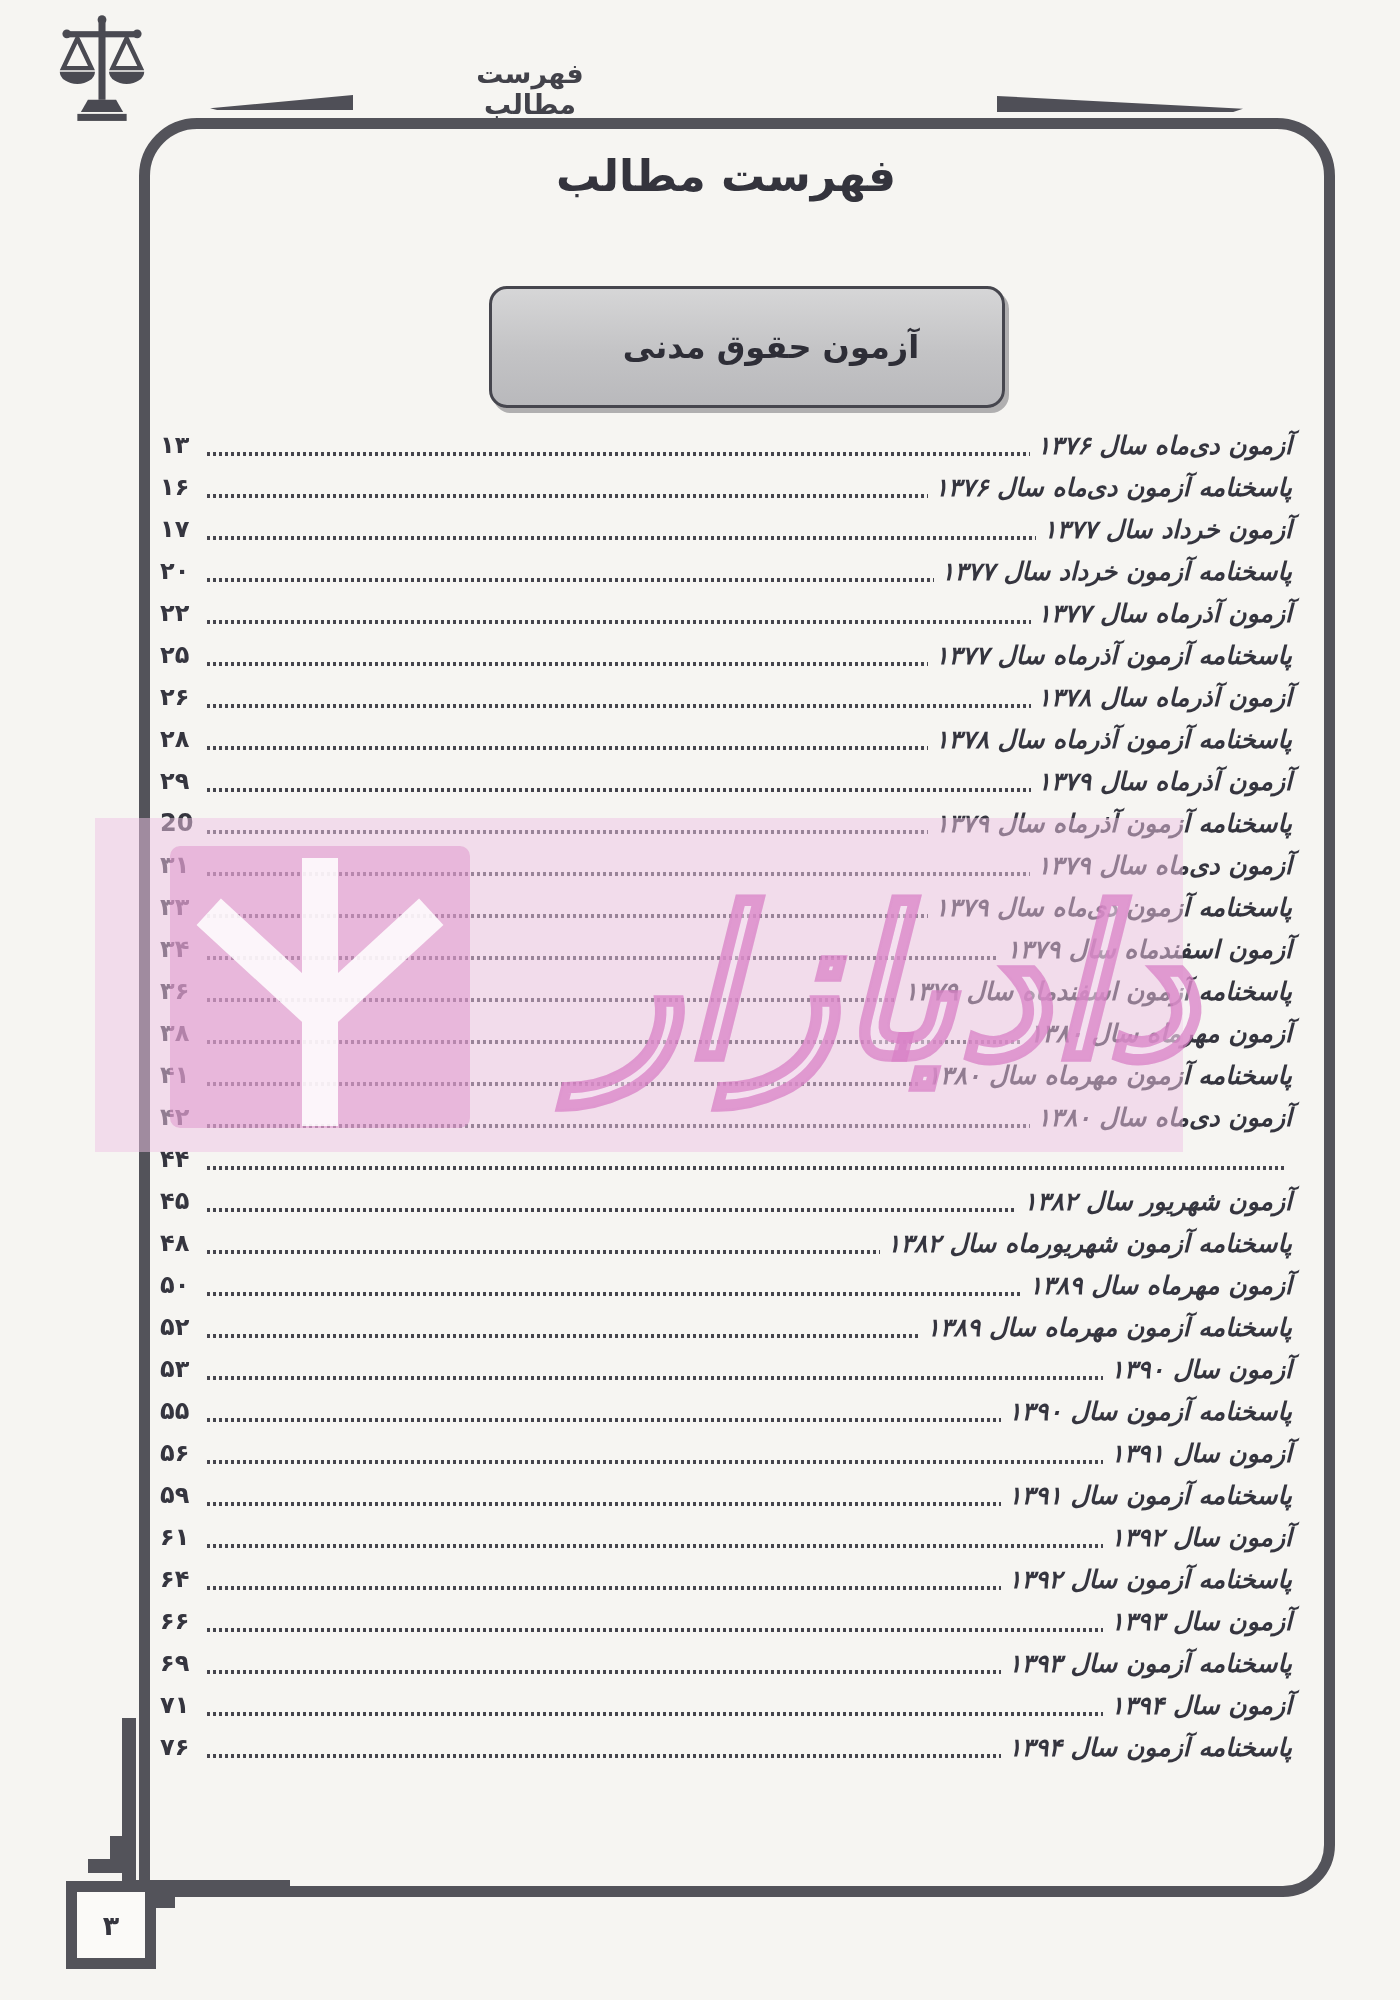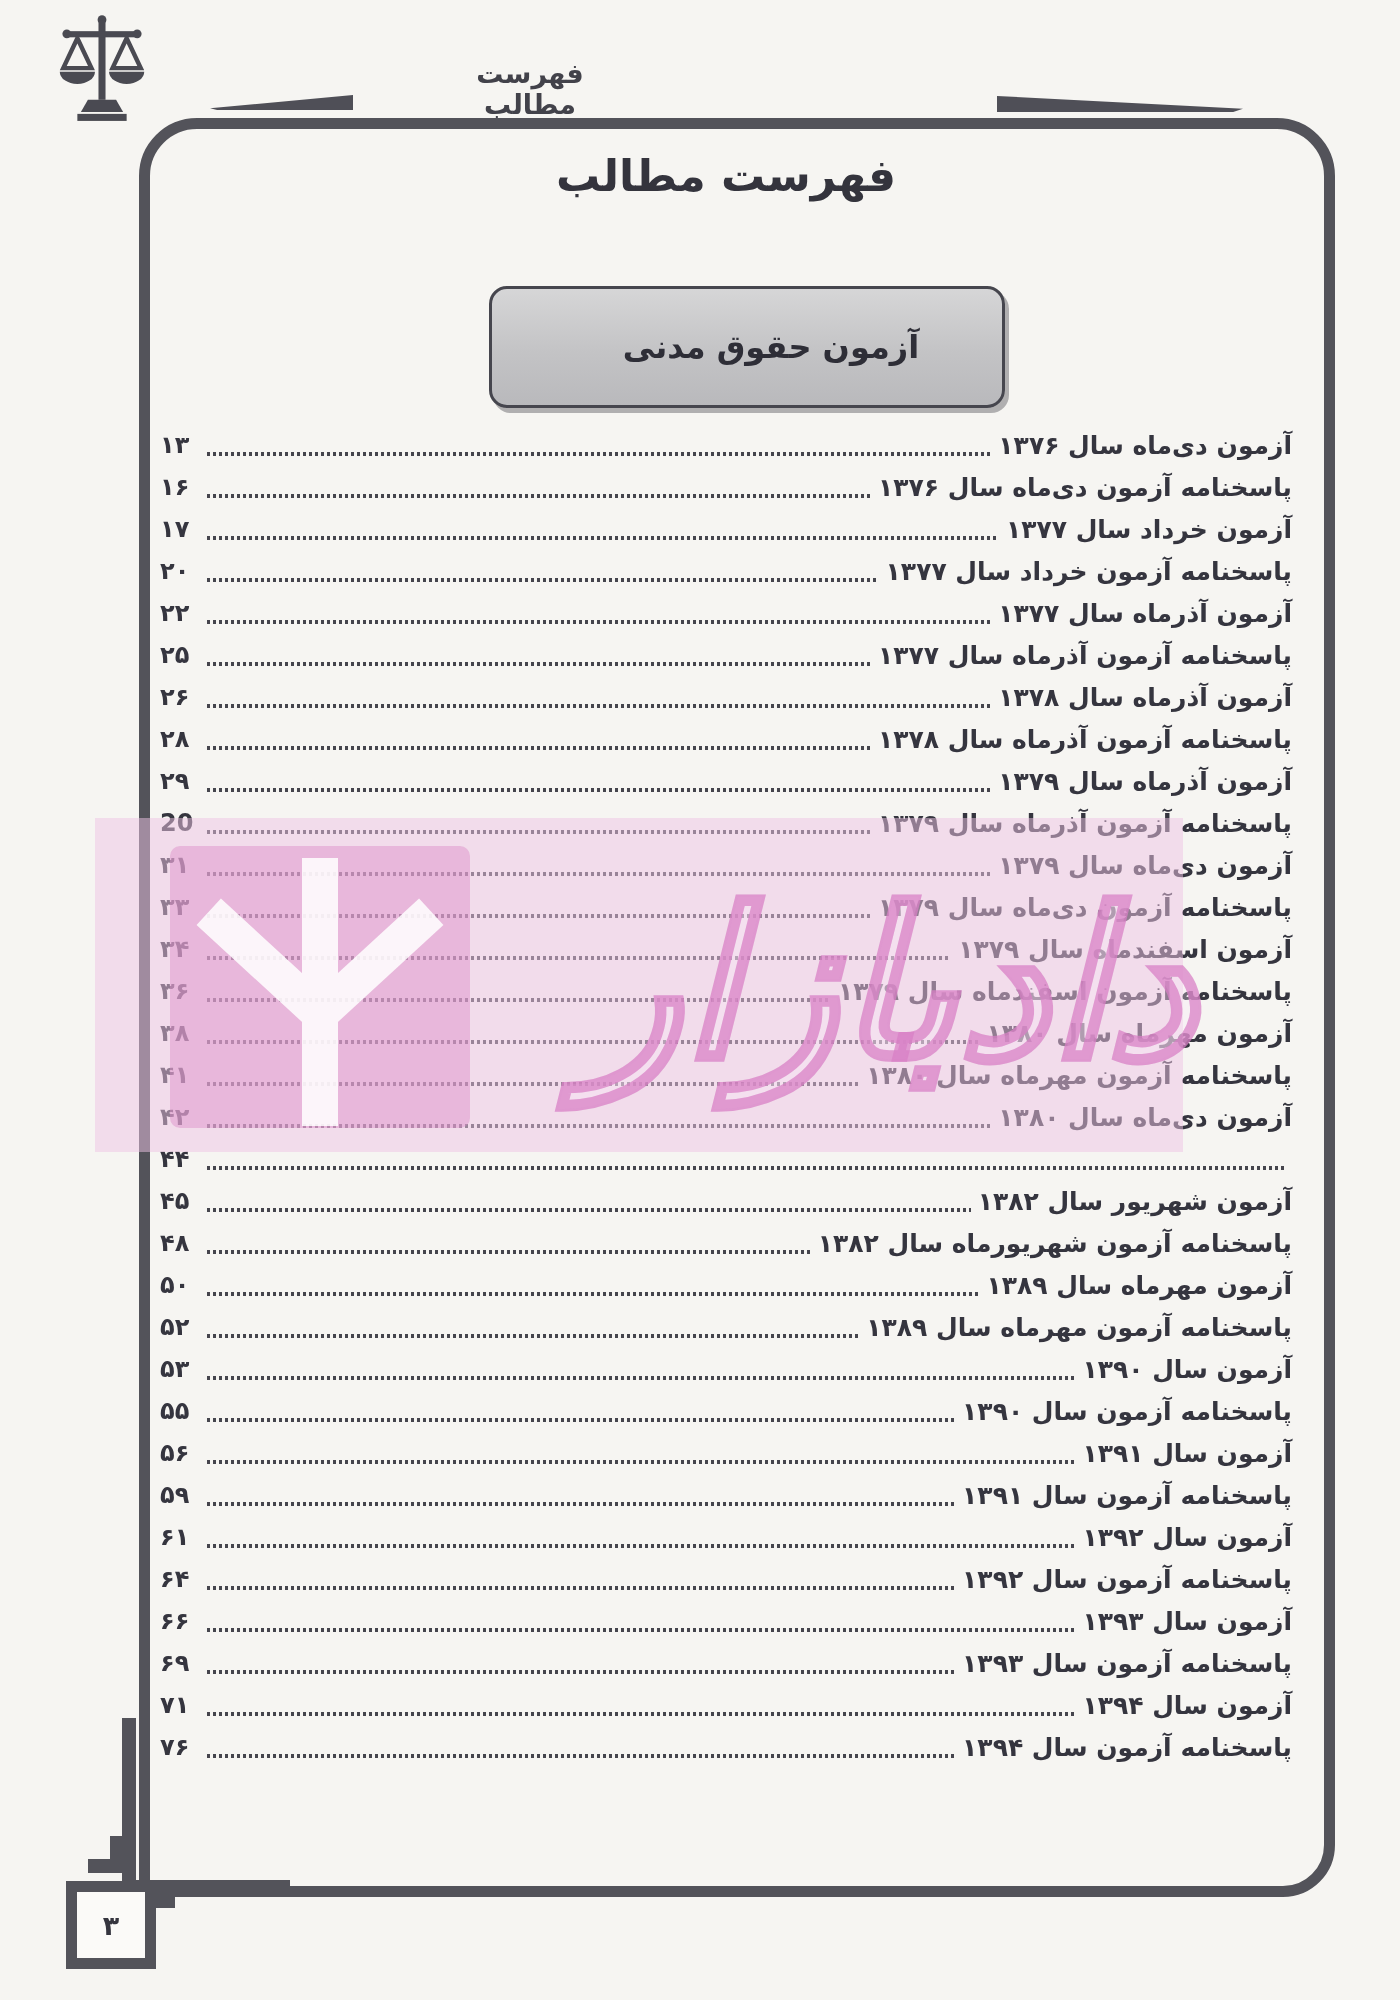--- a/index.html
+++ b/index.html
@@ -46,21 +46,21 @@
 
   
   #toc-list{
     position:absolute;left:160px;top:424px;width:1132px;
     direction:rtl;
   }
   .toc-row{
     display:flex;align-items:center;height:42px;direction:rtl;
   }
   .toc-title{
-    white-space:nowrap;font-size:25px;font-weight:bold;color:#35353f;
+    white-space:nowrap;font-size:25px;font-weight:bold;color:#35353f;font-style:italic;
   }
   .toc-dots{
     flex:1;height:4px;margin:0 7px;align-self:flex-end;margin-bottom:10px;
     background-image:repeating-linear-gradient(90deg,#45454d 0 3px,transparent 3px 6px);
   }
   .toc-page{
     white-space:nowrap;font-size:24px;font-weight:bold;color:#35353f;min-width:40px;
     text-align:left;
   }
 

